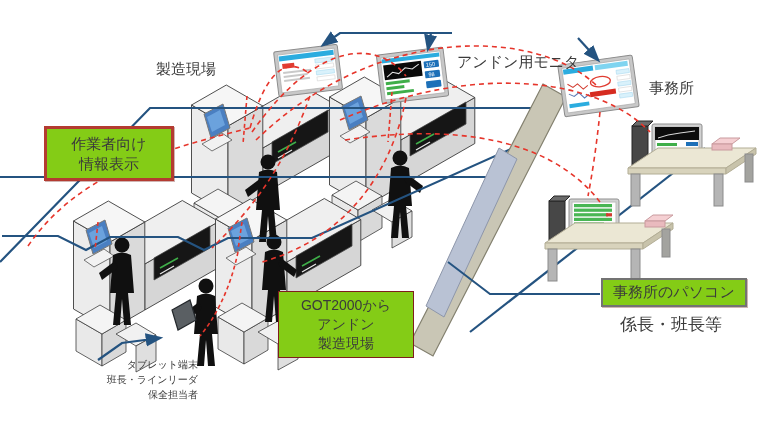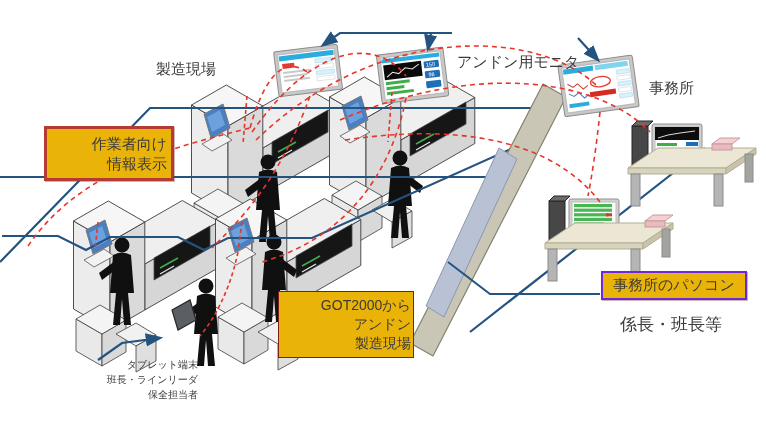--- a/index.html
+++ b/index.html
@@ -3,26 +3,26 @@
 <meta charset="utf-8">
 <style>
   html,body{margin:0;padding:0;background:#fff;}
   .stage{position:relative;width:766px;height:437px;background:#ffffff;overflow:hidden;
          font-family:"Liberation Sans",sans-serif;}
   .stage svg{position:absolute;left:0;top:0;}
   .lbl{position:absolute;color:#3b3b3b;white-space:nowrap;}
   .lbl-factory{left:156px;top:60px;font-size:15px;}
   .lbl-andon{left:457px;top:25px;font-size:15px;margin-top:28px;}
   .lbl-office{left:649px;top:79px;font-size:15px;}
-  .box{position:absolute;background:#eab308;text-align:right;color:#3b3b3b;box-sizing:border-box;}
+  .box{position:absolute;background:#84cc16;text-align:center;color:#3b3b3b;box-sizing:border-box;}
   .box-worker{left:44px;top:126px;width:130px;border:3px solid #b43b31;font-size:15px;
               line-height:1.3;padding:5px 4px;box-shadow:1px 1px 0 rgba(120,40,35,.35);}
   .box-got{left:278px;top:291px;width:136px;border:1px solid #7f1d1d;font-size:14px;
            line-height:1.35;padding:4px 2px;}
-  .box-officepc{left:601px;top:271px;border:2px solid #6d28d9;font-size:15px;
+  .box-officepc{left:601px;top:278px;border:2px solid #737373;font-size:15px;
                 padding:3px 10px;box-shadow:1px 1px 0 rgba(120,40,35,.35);}
   .lbl-officepc-sub{left:601px;top:313px;width:140px;text-align:center;font-size:17px;}
   .lbl-tablet{left:28px;top:357px;width:170px;text-align:right;font-size:10px;line-height:1.5;}
 </style>
 </head>
 <body>
 
 <div class="stage">
 
 <svg width="766" height="437" viewBox="0 0 766 437">

